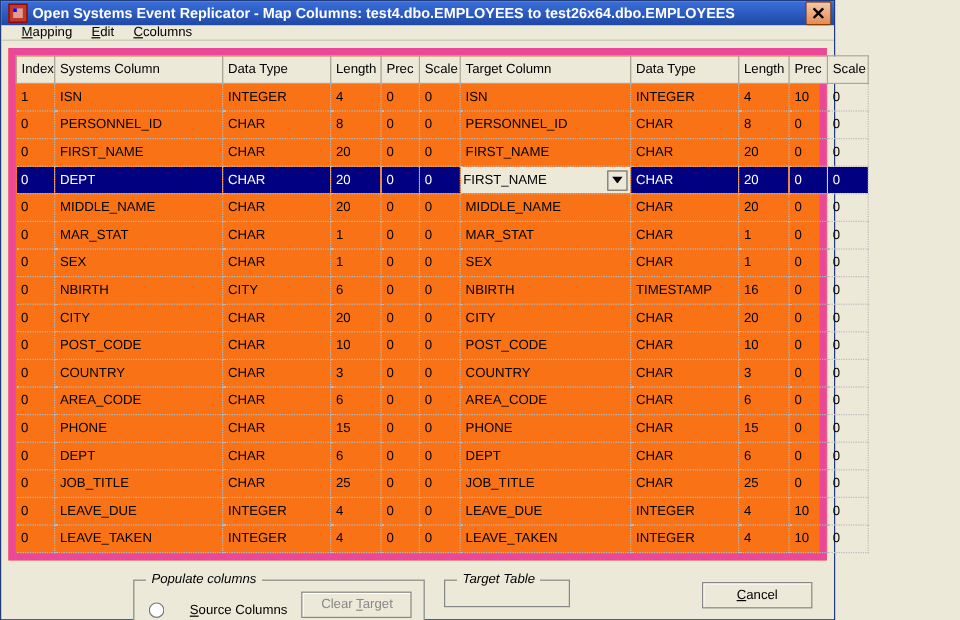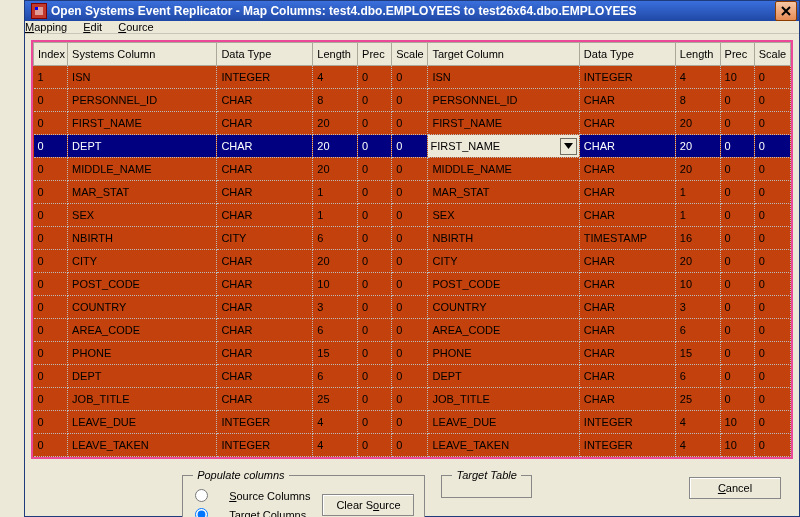--- a/index.html
+++ b/index.html
@@ -1,46 +1,46 @@
 <!DOCTYPE html>
 <html><head>
 <meta charset="utf-8">
 <style>
   html,body{margin:0;padding:0;font-family:Tahoma,Arial,sans-serif;font-size:11px;color:#000;background:#ece9d8;}
-  .window{width:776px;height:517px;background:#ece9d8;border:1px solid #1f3b7b;box-sizing:border-box;display:flex;flex-direction:column;margin-left:24px;}
+  .window{width:696px;height:517px;background:#ece9d8;border:1px solid #1f3b7b;box-sizing:border-box;display:flex;flex-direction:column;}
   .titlebar{height:22px;background:linear-gradient(to bottom,#3a6fdc 0%,#1f48a5 100%);display:flex;align-items:center;color:#fff;font-weight:bold;font-size:12px;padding:0 2px;}
   .titlebar .app-icon{width:16px;height:16px;margin:0 4px;background:#c0392b;border:1px solid #800000;box-sizing:border-box;display:flex;align-items:center;justify-content:center;}
   .titlebar .app-icon svg{display:block;}
   .titlebar .title-text{flex:1;white-space:nowrap;overflow:hidden;}
   .titlebar .close-btn{width:20px;height:18px;background:linear-gradient(to bottom,#f6c7a6,#e58b55);border:1px solid #8b3d00;border-radius:2px;display:flex;align-items:center;justify-content:center;margin-left:4px;cursor:pointer;}
   .titlebar .close-btn svg{display:block;}
-  .menubar{height:22px;display:flex;align-items:center;padding:0 0;gap:16px;border-bottom:1px solid #c9c6b9;}
+  .menubar{height:22px;display:flex;align-items:center;padding:0 17px;gap:16px;border-bottom:1px solid #c9c6b9;}
   .menubar .menu-item{cursor:pointer;}
   .menubar .menu-item span{display:inline-block;}
   .menubar .menu-item .ul{text-decoration:underline;}
   .content{flex:1;margin:6px;display:flex;flex-direction:column;}
-  .grid-wrap{border:2px solid #ec4899;background:#c2410c;flex:0 0 auto;}
+  .grid-wrap{border:6px solid #ec4899;background:#f97316;flex:0 0 auto;}
   table.grid{border-collapse:collapse;width:100%;table-layout:fixed;}
   table.grid th{background:#ece9d8;border:1px solid #aca899;font-weight:normal;text-align:left;padding:2px 4px;height:18px;font-size:11px;}
   table.grid td{border-right:1px dotted #bbb;border-bottom:1px dotted #bbb;padding:2px 4px;height:18px;white-space:nowrap;overflow:hidden;}
   tr.sel td{background:#000080;color:#fff;}
   .combo-cell{display:flex;align-items:center;justify-content:space-between;}
   .combo-btn{width:15px;height:15px;background:#ece9d8;border:1px solid #716f64;display:flex;align-items:center;justify-content:center;cursor:pointer;}
   .combo-btn svg{display:block;}
   .bottom-area{display:flex;align-items:flex-start;padding:10px 6px 6px 6px;gap:12px;}
   fieldset{border:1px solid #888;padding:4px 10px 8px 10px;font-size:11px;background:#ece9d8;}
   fieldset legend{padding:0 4px;font-style:italic;}
   .pop-cols{display:flex;align-items:center;gap:10px;}
   .radio-col{display:flex;flex-direction:column;gap:6px;padding:4px 2px;}
   .radio-row{display:flex;align-items:center;gap:21px;cursor:pointer;}
   .radio-row input{margin:0;}
   .btn-col{display:flex;flex-direction:column;gap:6px;}
   button.win{font-family:inherit;font-size:11px;background:#ece9d8;border:1px solid #888;padding:4px 10px;min-width:92px;cursor:pointer;box-shadow:inset 1px 1px 0 #fff;}
   button.win:disabled{color:#888;cursor:default;}
-  .target-table-fs{padding:6px 10px 10px 10px;}
+  .target-table-fs{padding:6px 24px 10px 10px;}
   .spacer{flex:1;}
   .done-cancel{display:flex;flex-direction:column;gap:8px;align-items:flex-end;padding-right:6px;padding-top:8px;}
   .ul{text-decoration:underline;}
 </style>
 </head>
 <body>
 
 <div class="window">
 
   <div class="titlebar">
@@ -59,21 +59,21 @@
   </div>
 
   <div class="menubar">
     <span class="menu-item">
       <span class="ul">M</span><span>apping</span>
     </span>
     <span class="menu-item">
       <span class="ul">E</span><span>dit</span>
     </span>
     <span class="menu-item">
-      <span class="ul">C</span><span>ource</span>
+      <span class="ul">C</span><span>columns</span>
     </span>
   </div>
 
   <div class="content">
 
     <div class="grid-wrap">
       <table class="grid" id="grid">
         <colgroup id="colgroup">
             <col style="width: 32px;">
             <col style="width: 140px;">
@@ -347,20 +347,23 @@
             <label class="radio-row">
               <input type="radio" name="pop" id="radio-src" style="">
               <span><span class="ul">S</span><span>ource Columns</span></span>
             </label>
             <label class="radio-row">
               <input type="radio" name="pop" id="radio-tgt" checked="" style="">
               <span><span class="ul">T</span><span>arget Columns</span></span>
             </label>
           </div>
           <div class="btn-col">
+            <button class="win" id="btn-clear-target" disabled="">
+              <span>Clear </span><span class="ul">T</span><span>arget</span>
+            </button>
             <button class="win" id="btn-clear-source">
               <span>Clear S</span><span class="ul">o</span><span>urce</span>
             </button>
           </div>
         </div>
       </fieldset>
 
       <fieldset class="target-table-fs">
         <legend>Target Table</legend>
       </fieldset>

